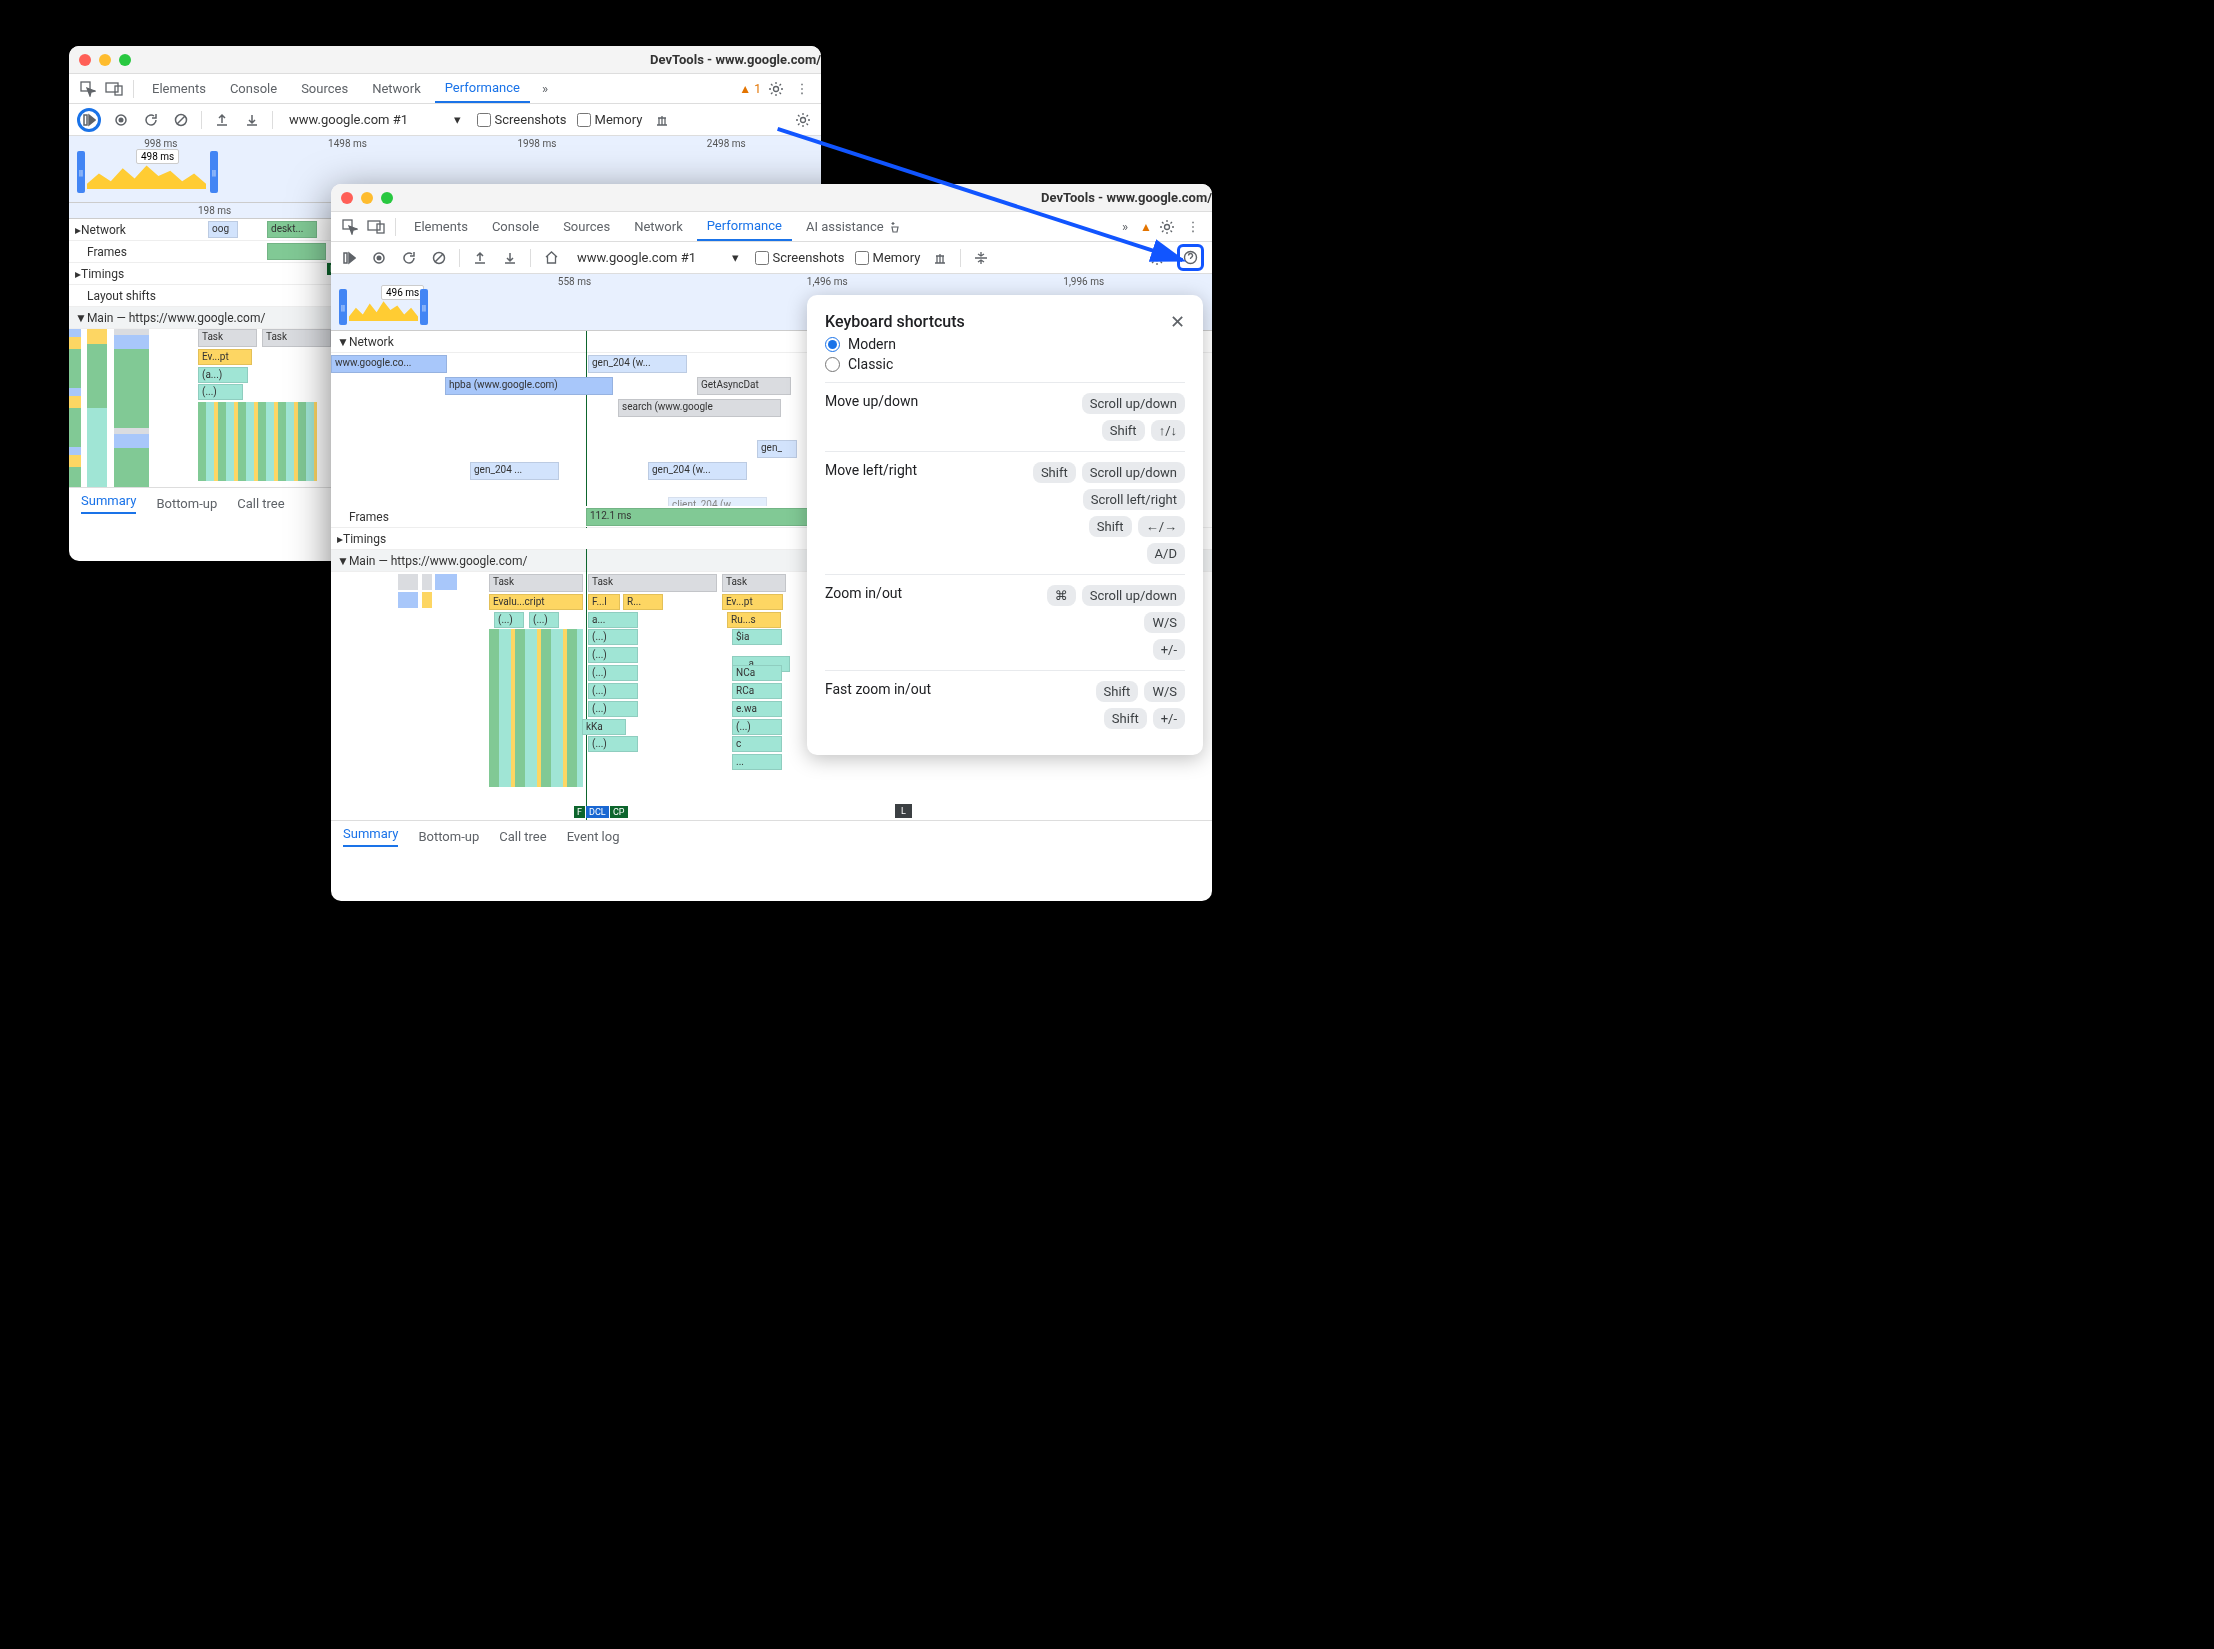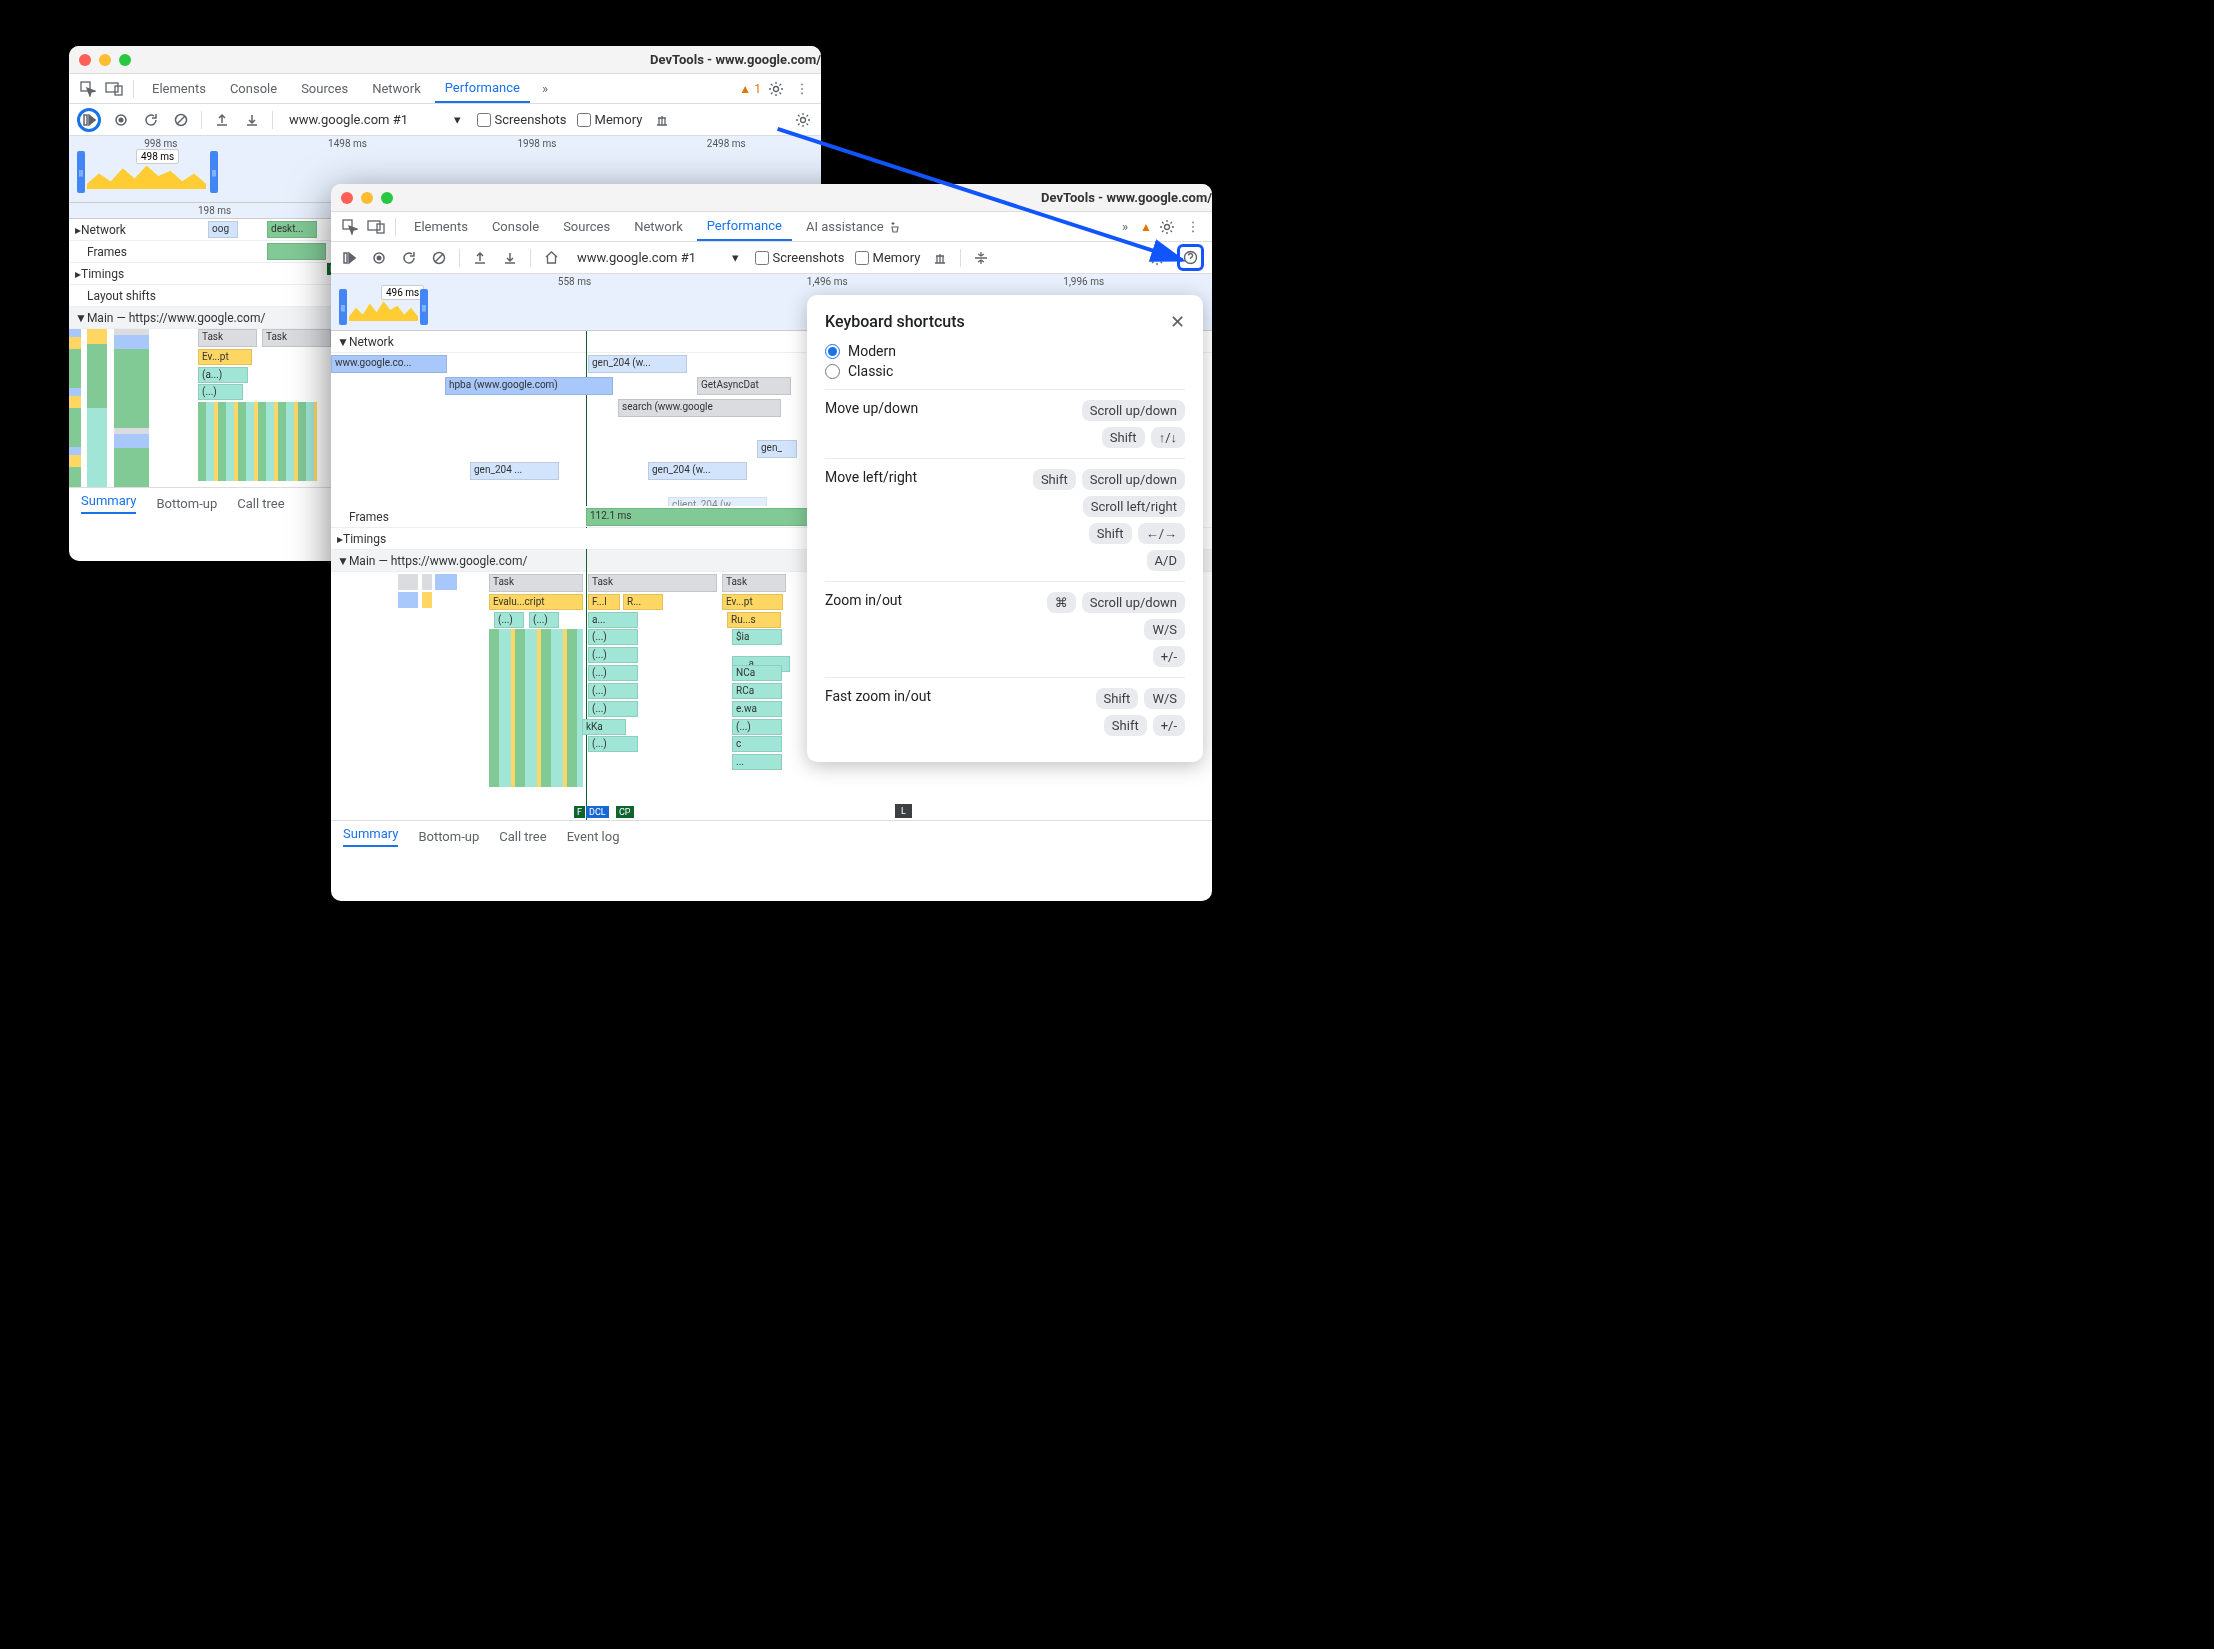--- a/index.html
+++ b/index.html
@@ -32,21 +32,21 @@
 .track-row{display:flex;border-bottom:1px solid#eee;min-height:22px;align-items:stretch}
 .track-label{width:109px;padding:2px 6px;display:flex;align-items:center;color:#333;flex-shrink:0}
 .track-label.sub{padding-left:18px}
 .track-body{flex:1;position:relative;background:#fff}
 .blk{position:absolute;top:2px;bottom:2px;font-size:10px;padding:1px 3px;overflow:hidden;white-space:nowrap;border:1px solid rgba(0,0,0,0.1)}
 .blk.blue{background:#a8c7fa}.blk.grey{background:#dadce0}.blk.yellow{background:#fdd663}.blk.green{background:#81c995}.blk.teal{background:#a0e5d5}.blk.ltblue{background:#d2e3fc}
 .flame{position:relative;height:178px;overflow:hidden}
 .bottom-tabs{height:32px;display:flex;align-items:center;padding:0 12px;gap:20px;font-size:13px;color:#5f6368;border-top:1px solid#ddd}
 .bottom-tabs .active{color:#1a73e8;border-bottom:2px solid#1a73e8;padding-bottom:4px}
 .shortcut-panel{position:absolute;background:#fff;border-radius:10px;box-shadow:0 4px 20px rgba(0,0,0,0.25);padding:16px 18px;font-size:14px;color:#202124}
-.sp-header{display:flex;justify-content:space-between;align-items:center;margin-bottom:11px}
+.sp-header{display:flex;justify-content:space-between;align-items:center;margin-bottom:4px}
 .sp-title{font-size:16px;font-weight:500}
 .sp-close{font-size:18px;cursor:pointer;color:#5f6368}
 .sp-radio{display:flex;align-items:center;gap:8px;margin:4px 0}
 .sp-radio input{width:15px;height:15px;accent-color:#1a73e8}
 .sp-section{border-top:1px solid#e8eaed;padding:10px 0;display:flex;justify-content:space-between;align-items:flex-start;gap:20px}
 .sp-keys{display:flex;flex-direction:column;align-items:flex-end;gap:6px}
 .sp-keyrow{display:flex;gap:6px}
 .key{background:#e8eaed;border-radius:8px;padding:3px 8px;font-size:13px;color:#3c4043}
 .arrow-line{position:absolute;z-index:50;pointer-events:none}
 svg{display:block}
@@ -424,21 +424,21 @@
       <div class="blk teal" style="left:401px;top:84px;width:58px;height:16px">_...a</div>
       <div class="blk teal" style="left:401px;top:93px;width:50px;height:16px">NCa</div>
       <div class="blk teal" style="left:401px;top:111px;width:50px;height:16px">RCa</div>
       <div class="blk teal" style="left:401px;top:129px;width:50px;height:16px">e.wa</div>
       <div class="blk teal" style="left:401px;top:147px;width:50px;height:16px">(...)</div>
       <div class="blk teal" style="left:401px;top:164px;width:50px;height:16px">c</div>
       <div class="blk teal" style="left:401px;top:182px;width:50px;height:16px">...</div>
 
       <span class="marker fp" style="left:243px;top:auto;bottom:2px">F</span>
       <span class="marker" style="left:255px;top:auto;bottom:2px;background:#1967d2">DCL</span>
-      <span class="marker fcp" style="left:285px;top:auto;bottom:2px">CP</span>
+      <span class="marker fcp" style="left:279px;top:auto;bottom:2px">CP</span>
       <span class="marker" style="left:564px;top:auto;bottom:2px;background:#3c4043;padding:2px 6px">L</span>
     </div>
   </div>
   <div class="bottom-tabs">
     <span class="active">Summary</span>
     <span>Bottom-up</span>
     <span>Call tree</span>
     <span>Event log</span>
   </div>
 </div>

